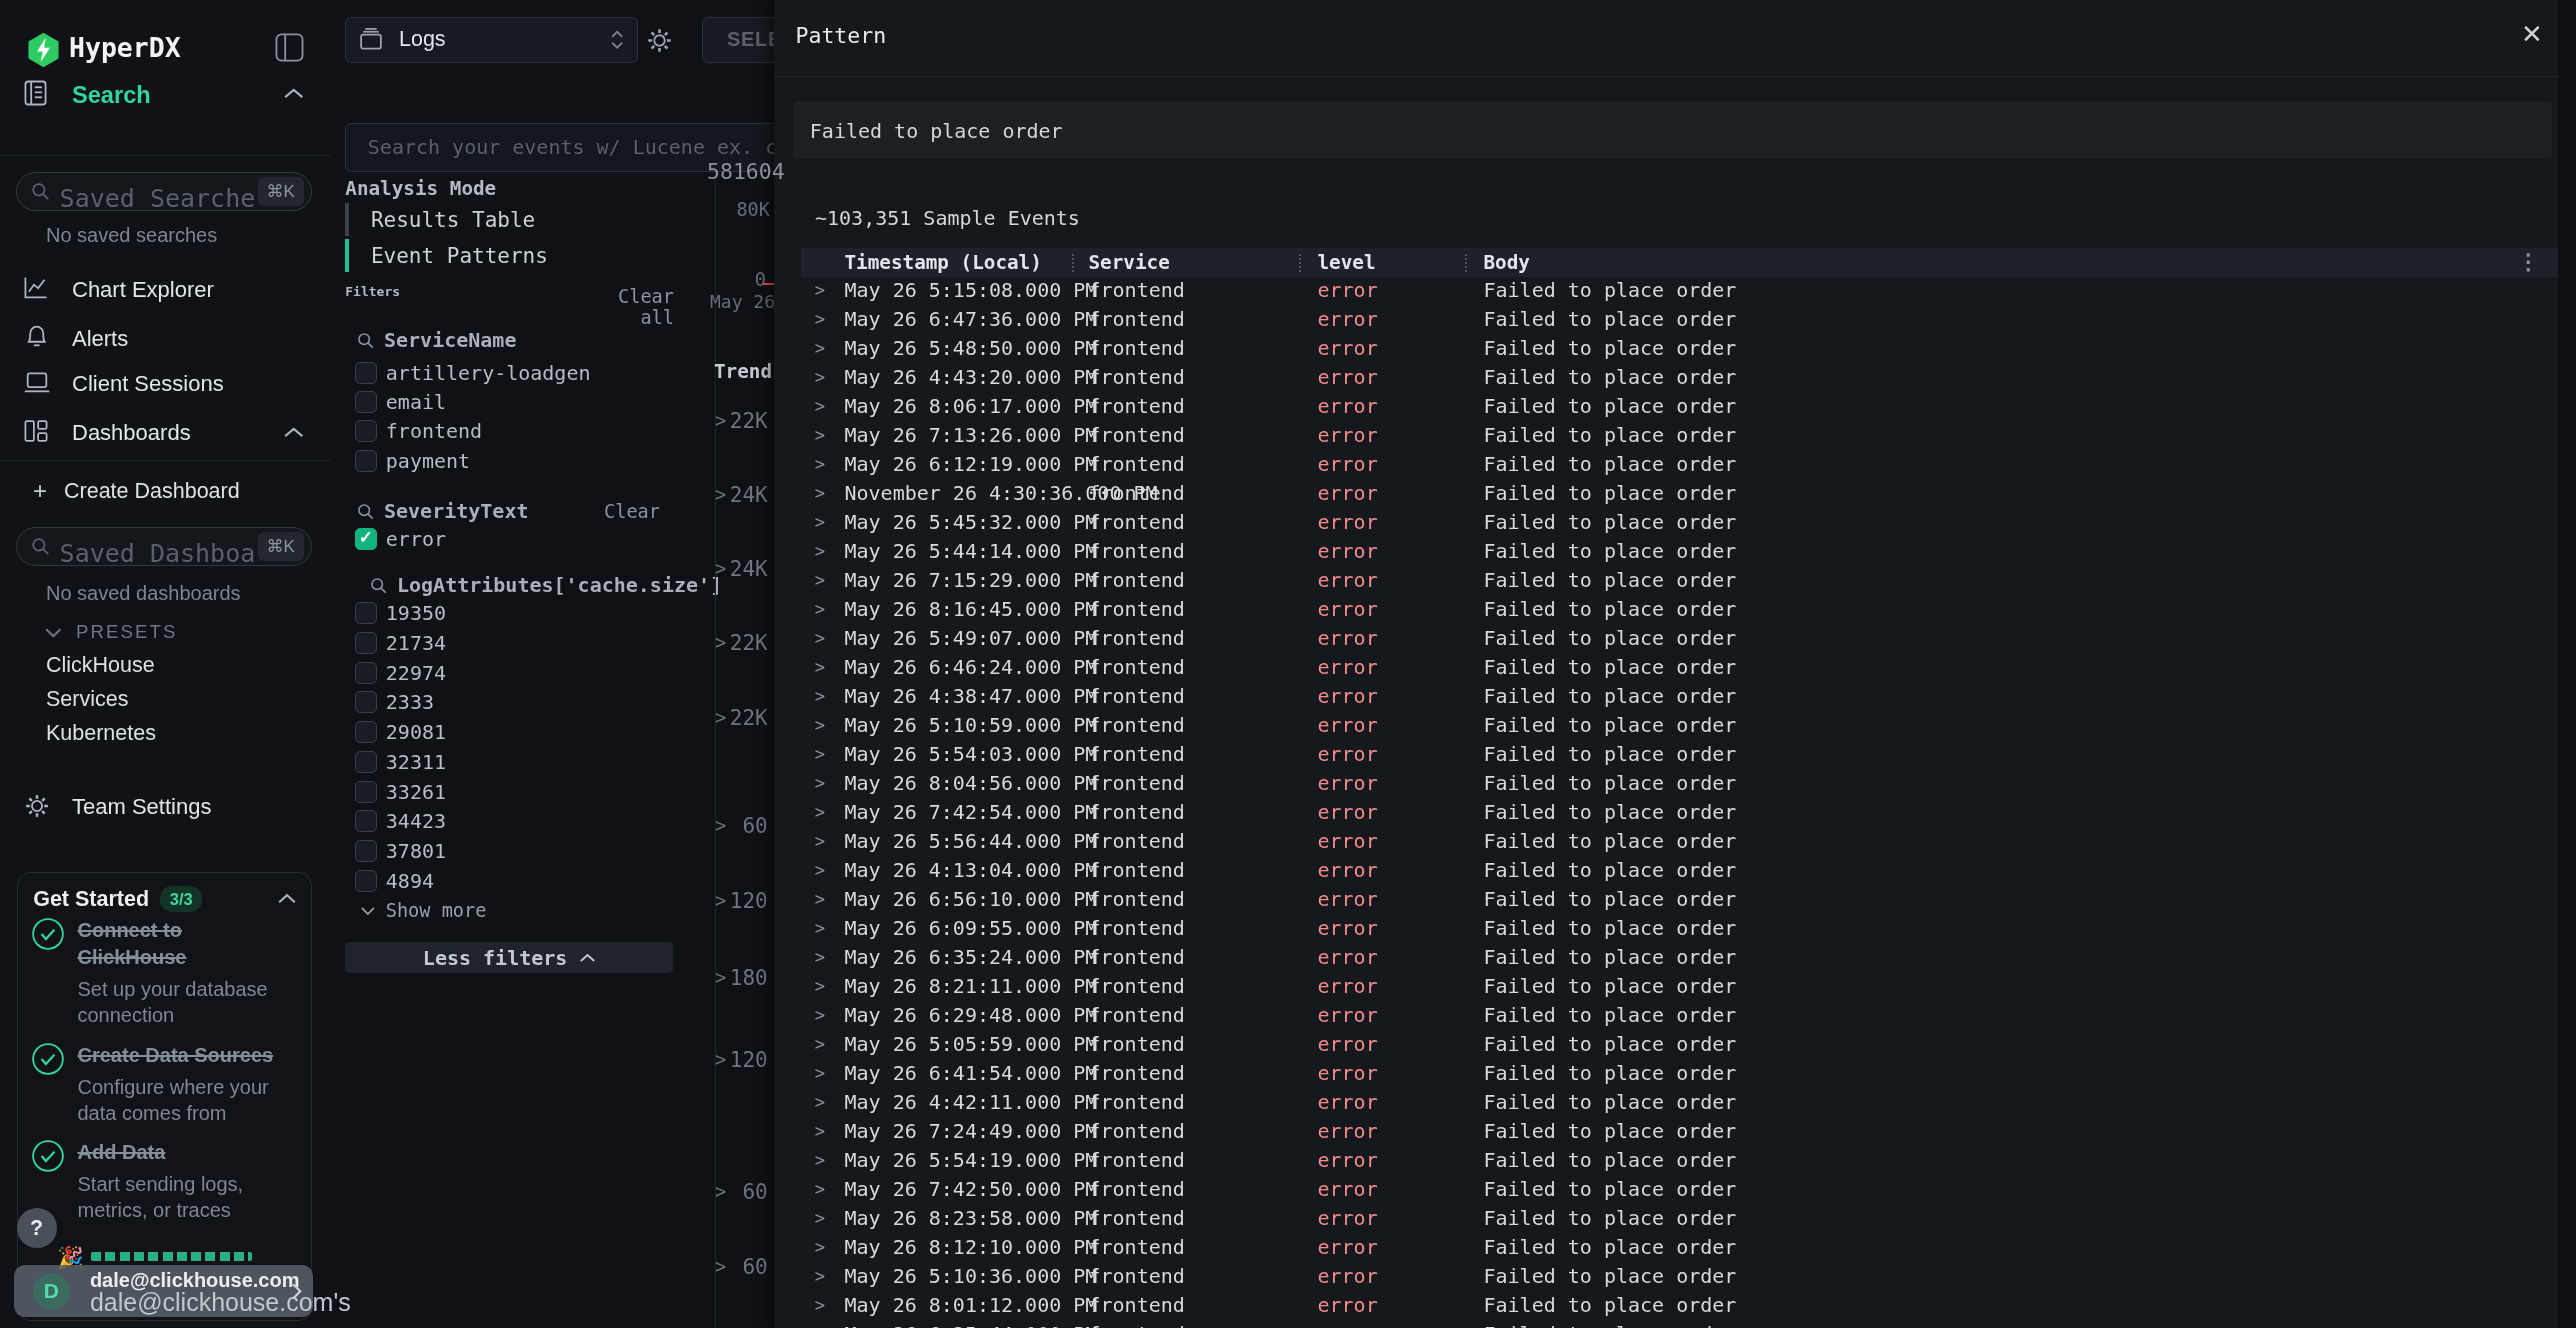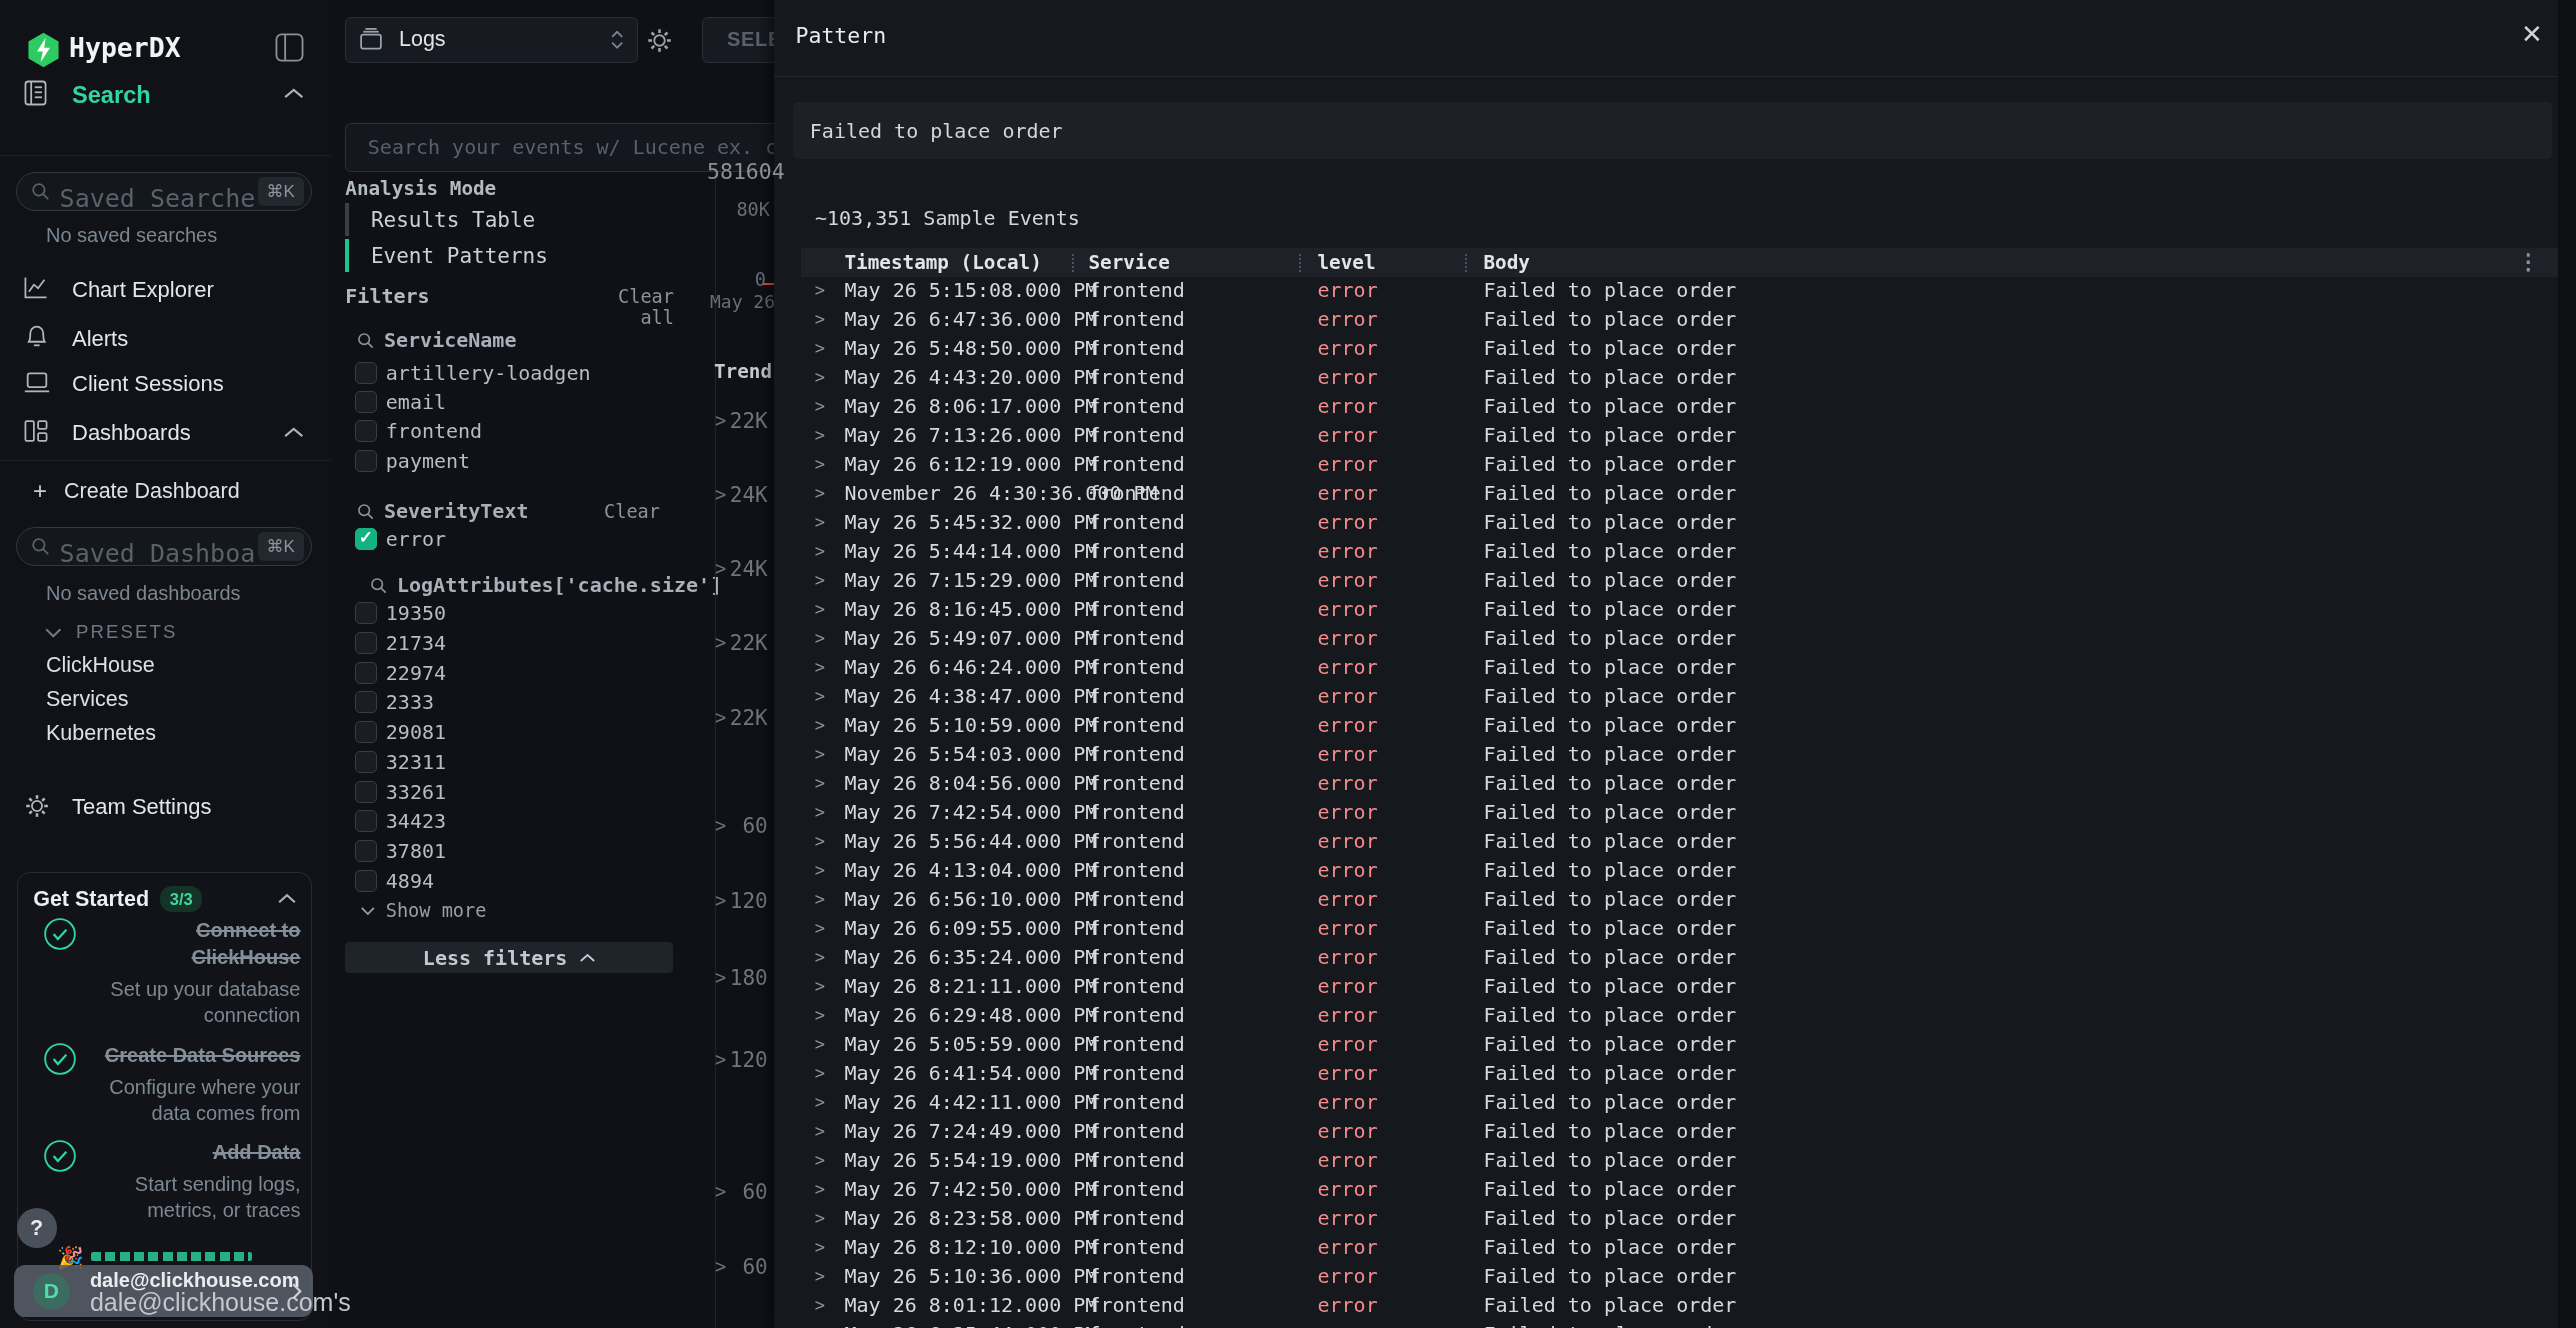--- a/index.html
+++ b/index.html
@@ -18,21 +18,21 @@
   .pill-input .ph{font-size:25px;color:#59616b;flex:1;margin-left:10px;white-space:nowrap;overflow:hidden;margin-top:13px;}
   .kbd{background:#23272e;border-radius:5.7px;color:#8d959f;font-size:17px;padding:3.6px 8.6px;}
   .navlbl{font-size:22px;color:#e3e6ea;}
   .muted-note{font-size:20px;color:#7b8692;}
   .preset-item{font-size:21.5px;color:#dde1e6;position:absolute;left:46px;}
 
   
   #gs-card{position:absolute;left:16.5px;top:872px;width:295px;height:449px;background:#111318;
            border:1.4px solid #272b33;border-radius:13px;box-sizing:border-box;}
   .gs-badge{background:#143428;color:#40d69e;font-size:16.5px;font-weight:bold;border-radius:12px;padding:3.6px 9.3px;}
-  .gs-item{position:absolute;left:25px;width:258px;display:flex;gap:13px;text-align:right;}
+  .gs-item{position:absolute;left:13px;width:258px;display:flex;gap:13px;}
   .gs-title{font-size:20px;font-weight:bold;color:#858f9a;text-decoration:line-through;line-height:26.5px;}
   .gs-desc{font-size:20px;color:#7d8894;line-height:26px;margin-top:5.7px;}
   .gs-check{flex:0 0 34px;}
 
   #user-pill{position:absolute;left:14.3px;top:1265px;width:299px;height:52px;border-radius:11.4px;
              background:rgba(88,94,105,0.88);display:flex;align-items:center;z-index:6;}
   #help-fab{position:absolute;left:16.5px;top:1208px;width:40px;height:40px;border-radius:50%;
             background:#4a505a;color:#e8ebee;font-size:21.5px;font-weight:bold;display:flex;
             align-items:center;justify-content:center;z-index:5;}
 
@@ -309,21 +309,21 @@
 
     <div class="mode-row" style="top:203px;">
       <div class="mode-bar" style="background:#3a4047;"></div>
       <span class="mono" style="font-size:21px;color:#ccd1d7;">Results Table</span>
     </div>
     <div class="mode-row" style="top:239px;">
       <div class="mode-bar" style="background:#1ec498;"></div>
       <span class="mono" style="font-size:21px;color:#ccd1d7;">Event Patterns</span>
     </div>
 
-    <div class="abs mono" style="left:14.3px;top:284px;font-size:20px;font-weight:bold;color:#b3bac2;">Filters</div>
+    <div class="abs mono" style="left:14.3px;top:284px;font-size:13px;font-weight:bold;color:#b3bac2;">Filters</div>
     <div class="abs mono" style="left:250px;top:286px;width:93px;text-align:right;font-size:18.6px;color:#8b939c;">Clear all</div>
 
     <div class="abs" style="left:26px;top:328px;display:flex;align-items:center;gap:10px;">
       <svg width="17" height="17" viewBox="0 0 26 26" fill="none" stroke="#8b939c" stroke-width="2.5">
         <circle cx="11" cy="11" r="8"></circle>
           <line x1="17" y1="17" x2="24" y2="24"></line>
         </svg>
       <span class="f-group-name mono">ServiceName</span>
     </div>
     <div id="svc-opts">

